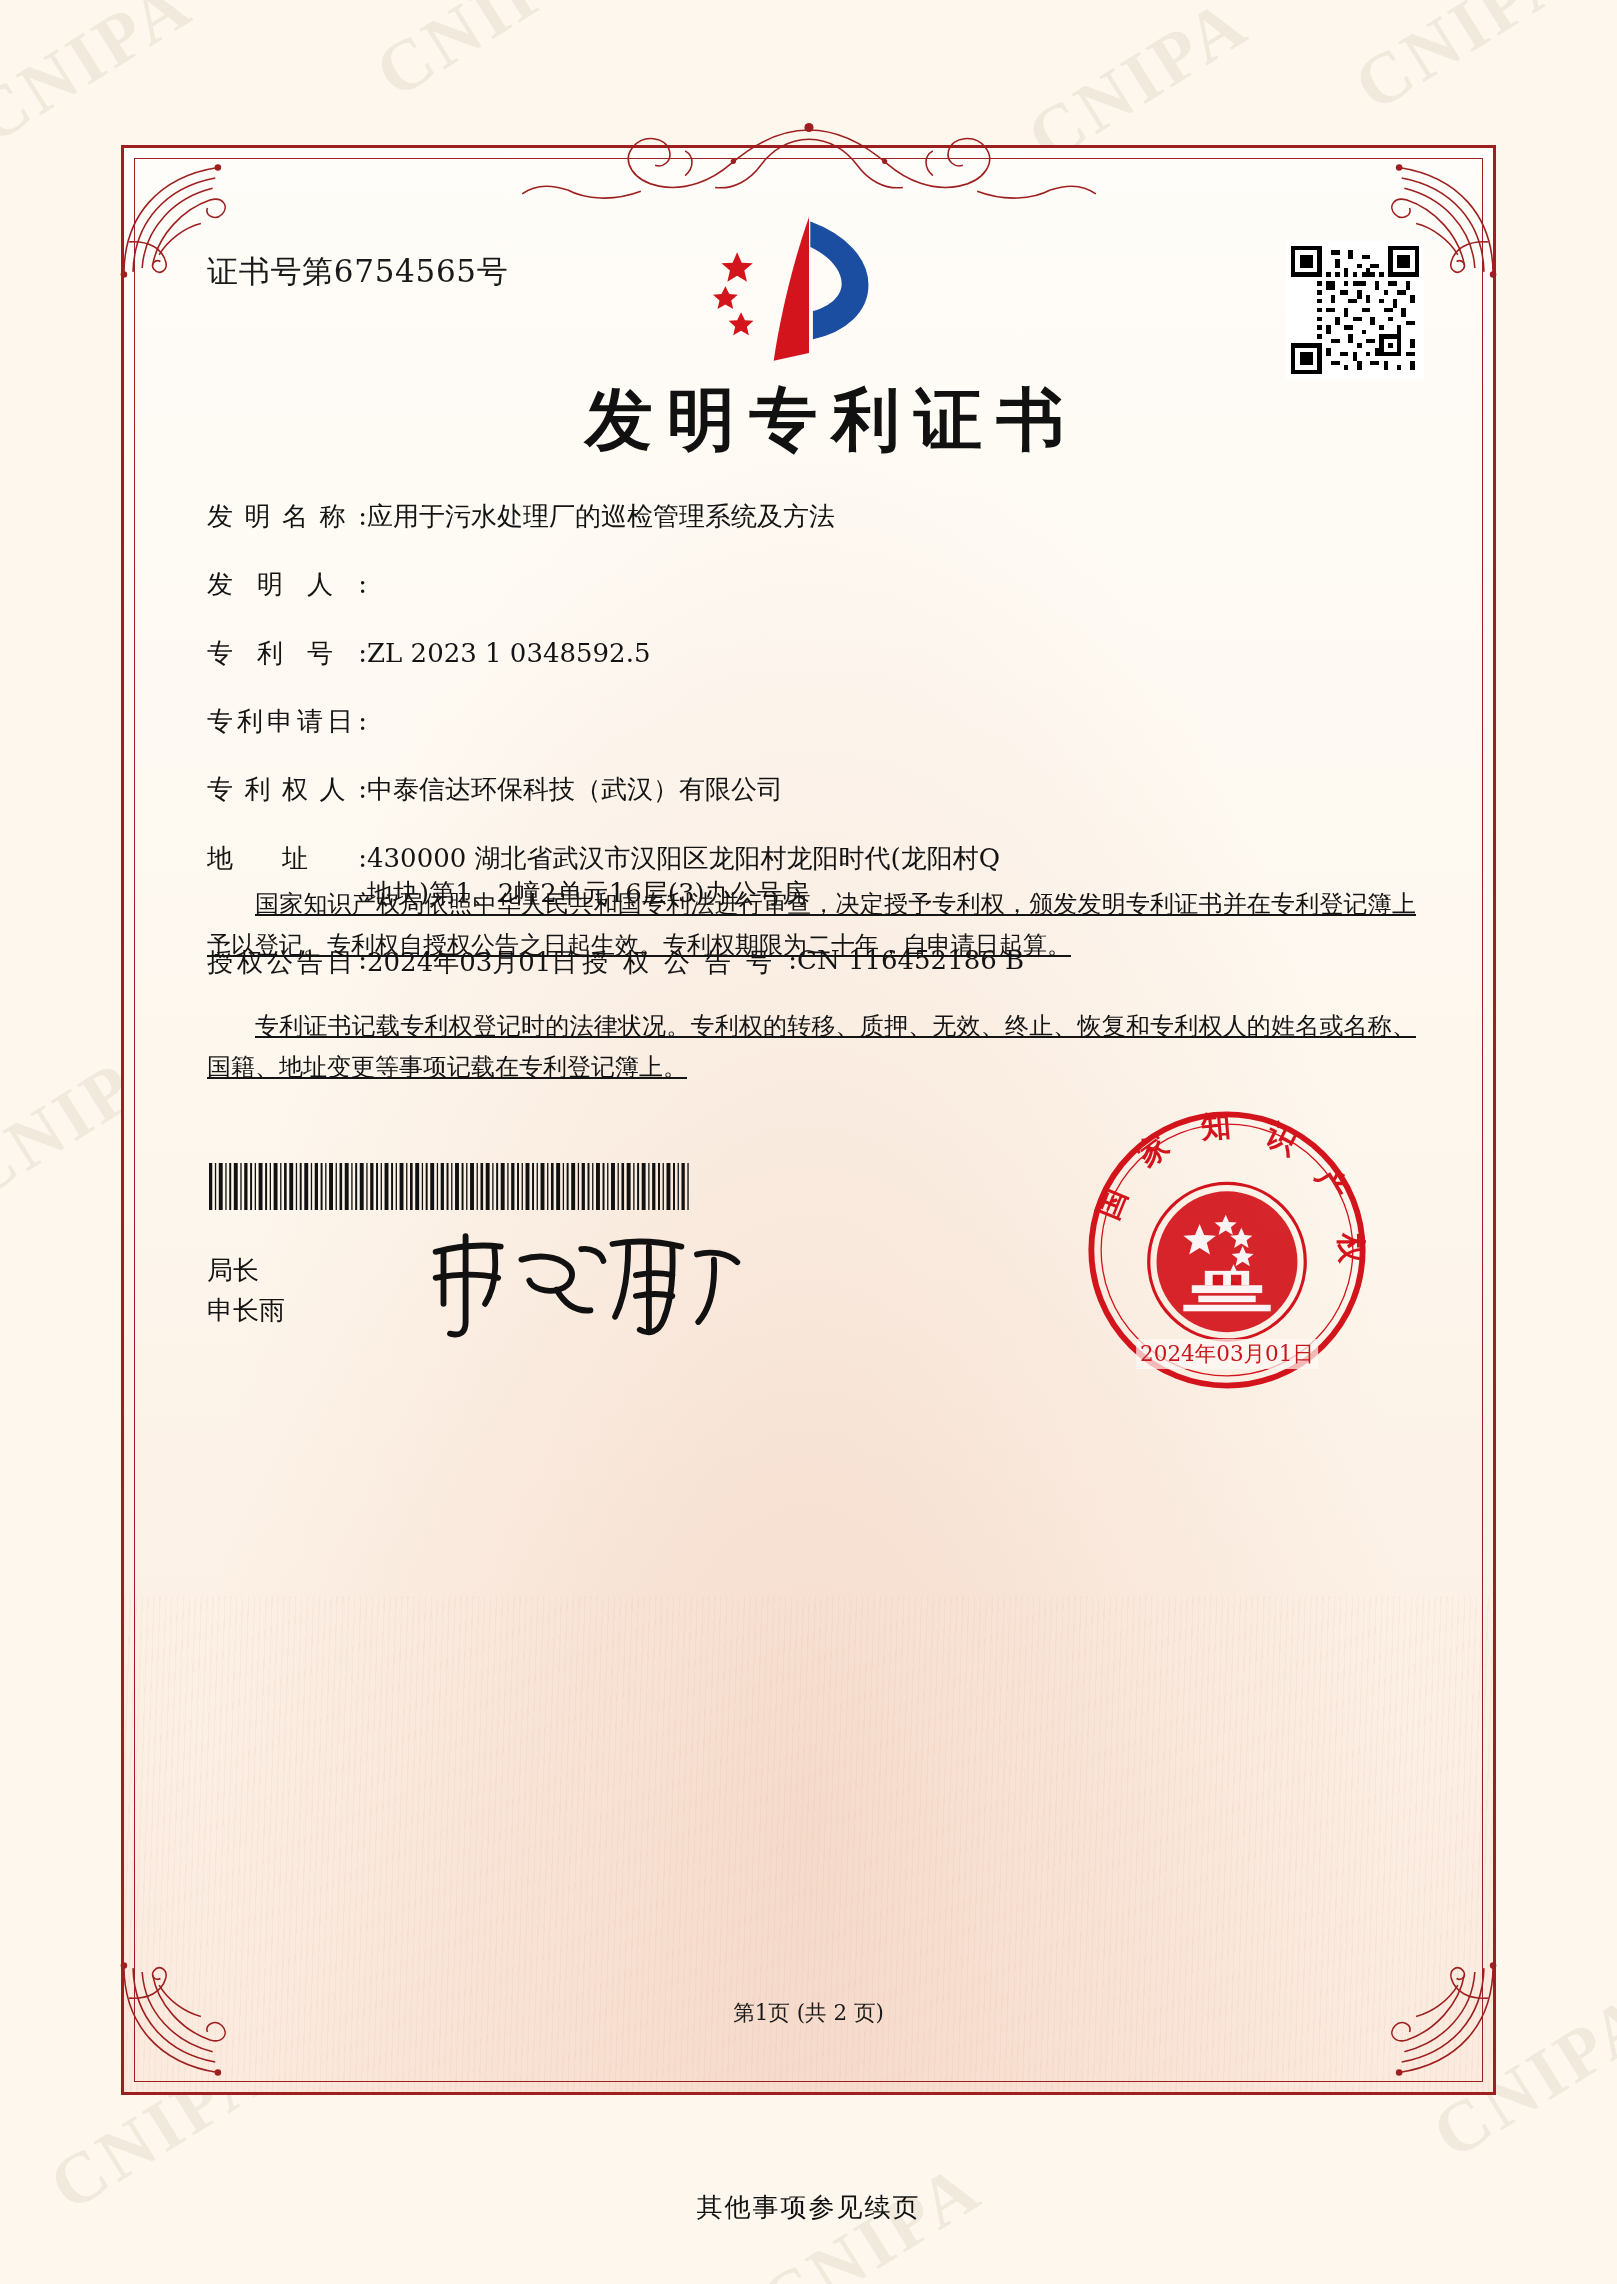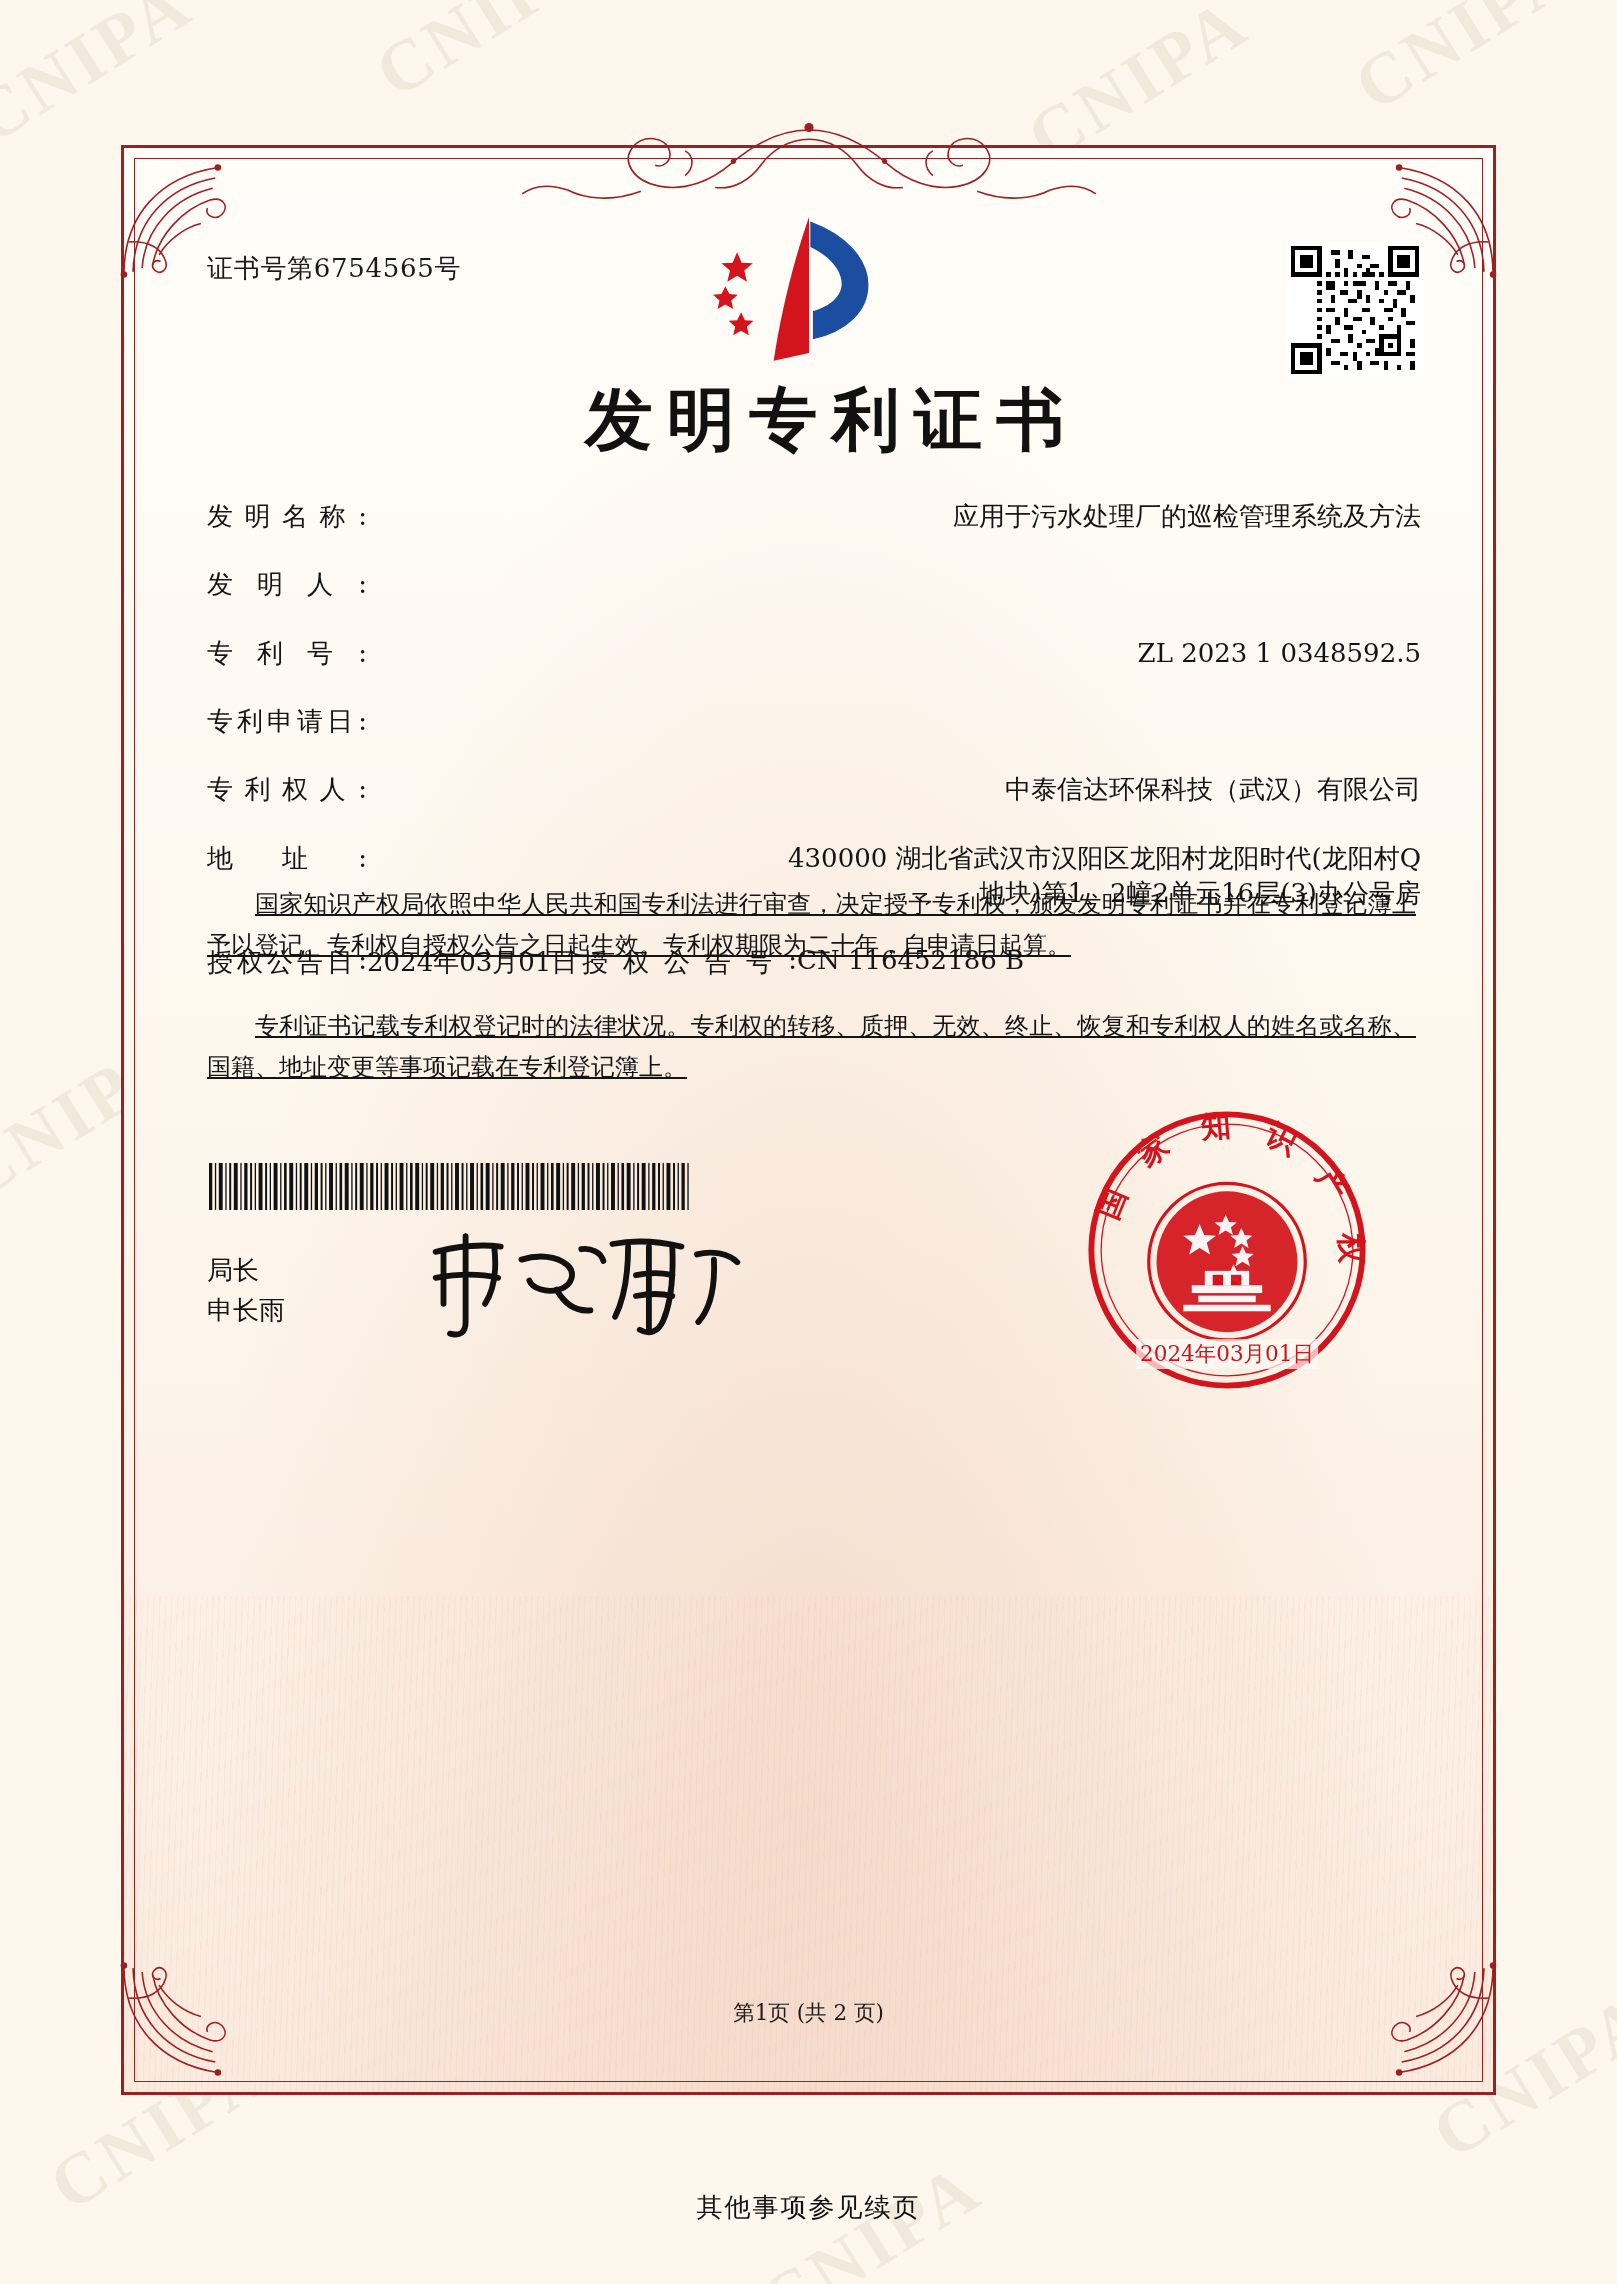--- a/index.html
+++ b/index.html
@@ -56,21 +56,21 @@
   .orn-c{width:137px;height:137px;}
   .orn-tl{left:-3.9px;top:-3.9px;}
   .orn-tr{right:-3.9px;top:-3.9px;transform:scaleX(-1);}
   .orn-bl{left:-3.9px;bottom:-3.9px;transform:scaleY(-1);}
   .orn-br{right:-3.9px;bottom:-3.9px;transform:scale(-1,-1);}
 
   
   .content{position:absolute;left:0;top:0;right:0;bottom:0;}
   .cert-no{
     position:absolute;left:83px;top:103px;
-    font-size:26px;color:#1a1a1a;
+    font-size:31px;color:#1a1a1a;
     font-family:"DejaVu Serif", serif;
     letter-spacing:0.7px;
   }
   .emblem{
     position:absolute;left:50%;transform:translateX(-50%);top:65px;
     width:196px;height:170px;
   }
   .qr{
     position:absolute;right:69px;top:93px;
     width:138px;height:138px;background:#fff;padding:5.2px;box-sizing:border-box;
@@ -89,21 +89,21 @@
 
   .fields{position:absolute;left:83px;right:72px;top:351px;}
   .row{display:flex;align-items:flex-start;margin-bottom:33px;font-size:26px;color:#141414;line-height:1.36;}
   .lab{
     width:160px;flex:none;
     display:flex;justify-content:space-between;
     letter-spacing:0;
   }
   .lab span{display:inline-block;}
   .colon{margin-left:1.3px;}
-  .val{flex:1;text-align:right;}
+  .val{flex:1;}
   .val-addr div{white-space:pre;}
   .row-dual{display:flex;align-items:flex-start;font-size:26px;color:#141414;margin-bottom:27px;}
   .dual-lab{width:160px;flex:none;display:flex;justify-content:space-between;}
   .dual-val{width:215px;}
   .dual-lab2{width:215px;display:flex;justify-content:space-between;}
   .dual-val2{flex:1;}
 
   .para{
     position:absolute;left:83px;right:77px;
     font-size:24px;line-height:1.72;color:#141414;text-align:justify;text-decoration:underline;

